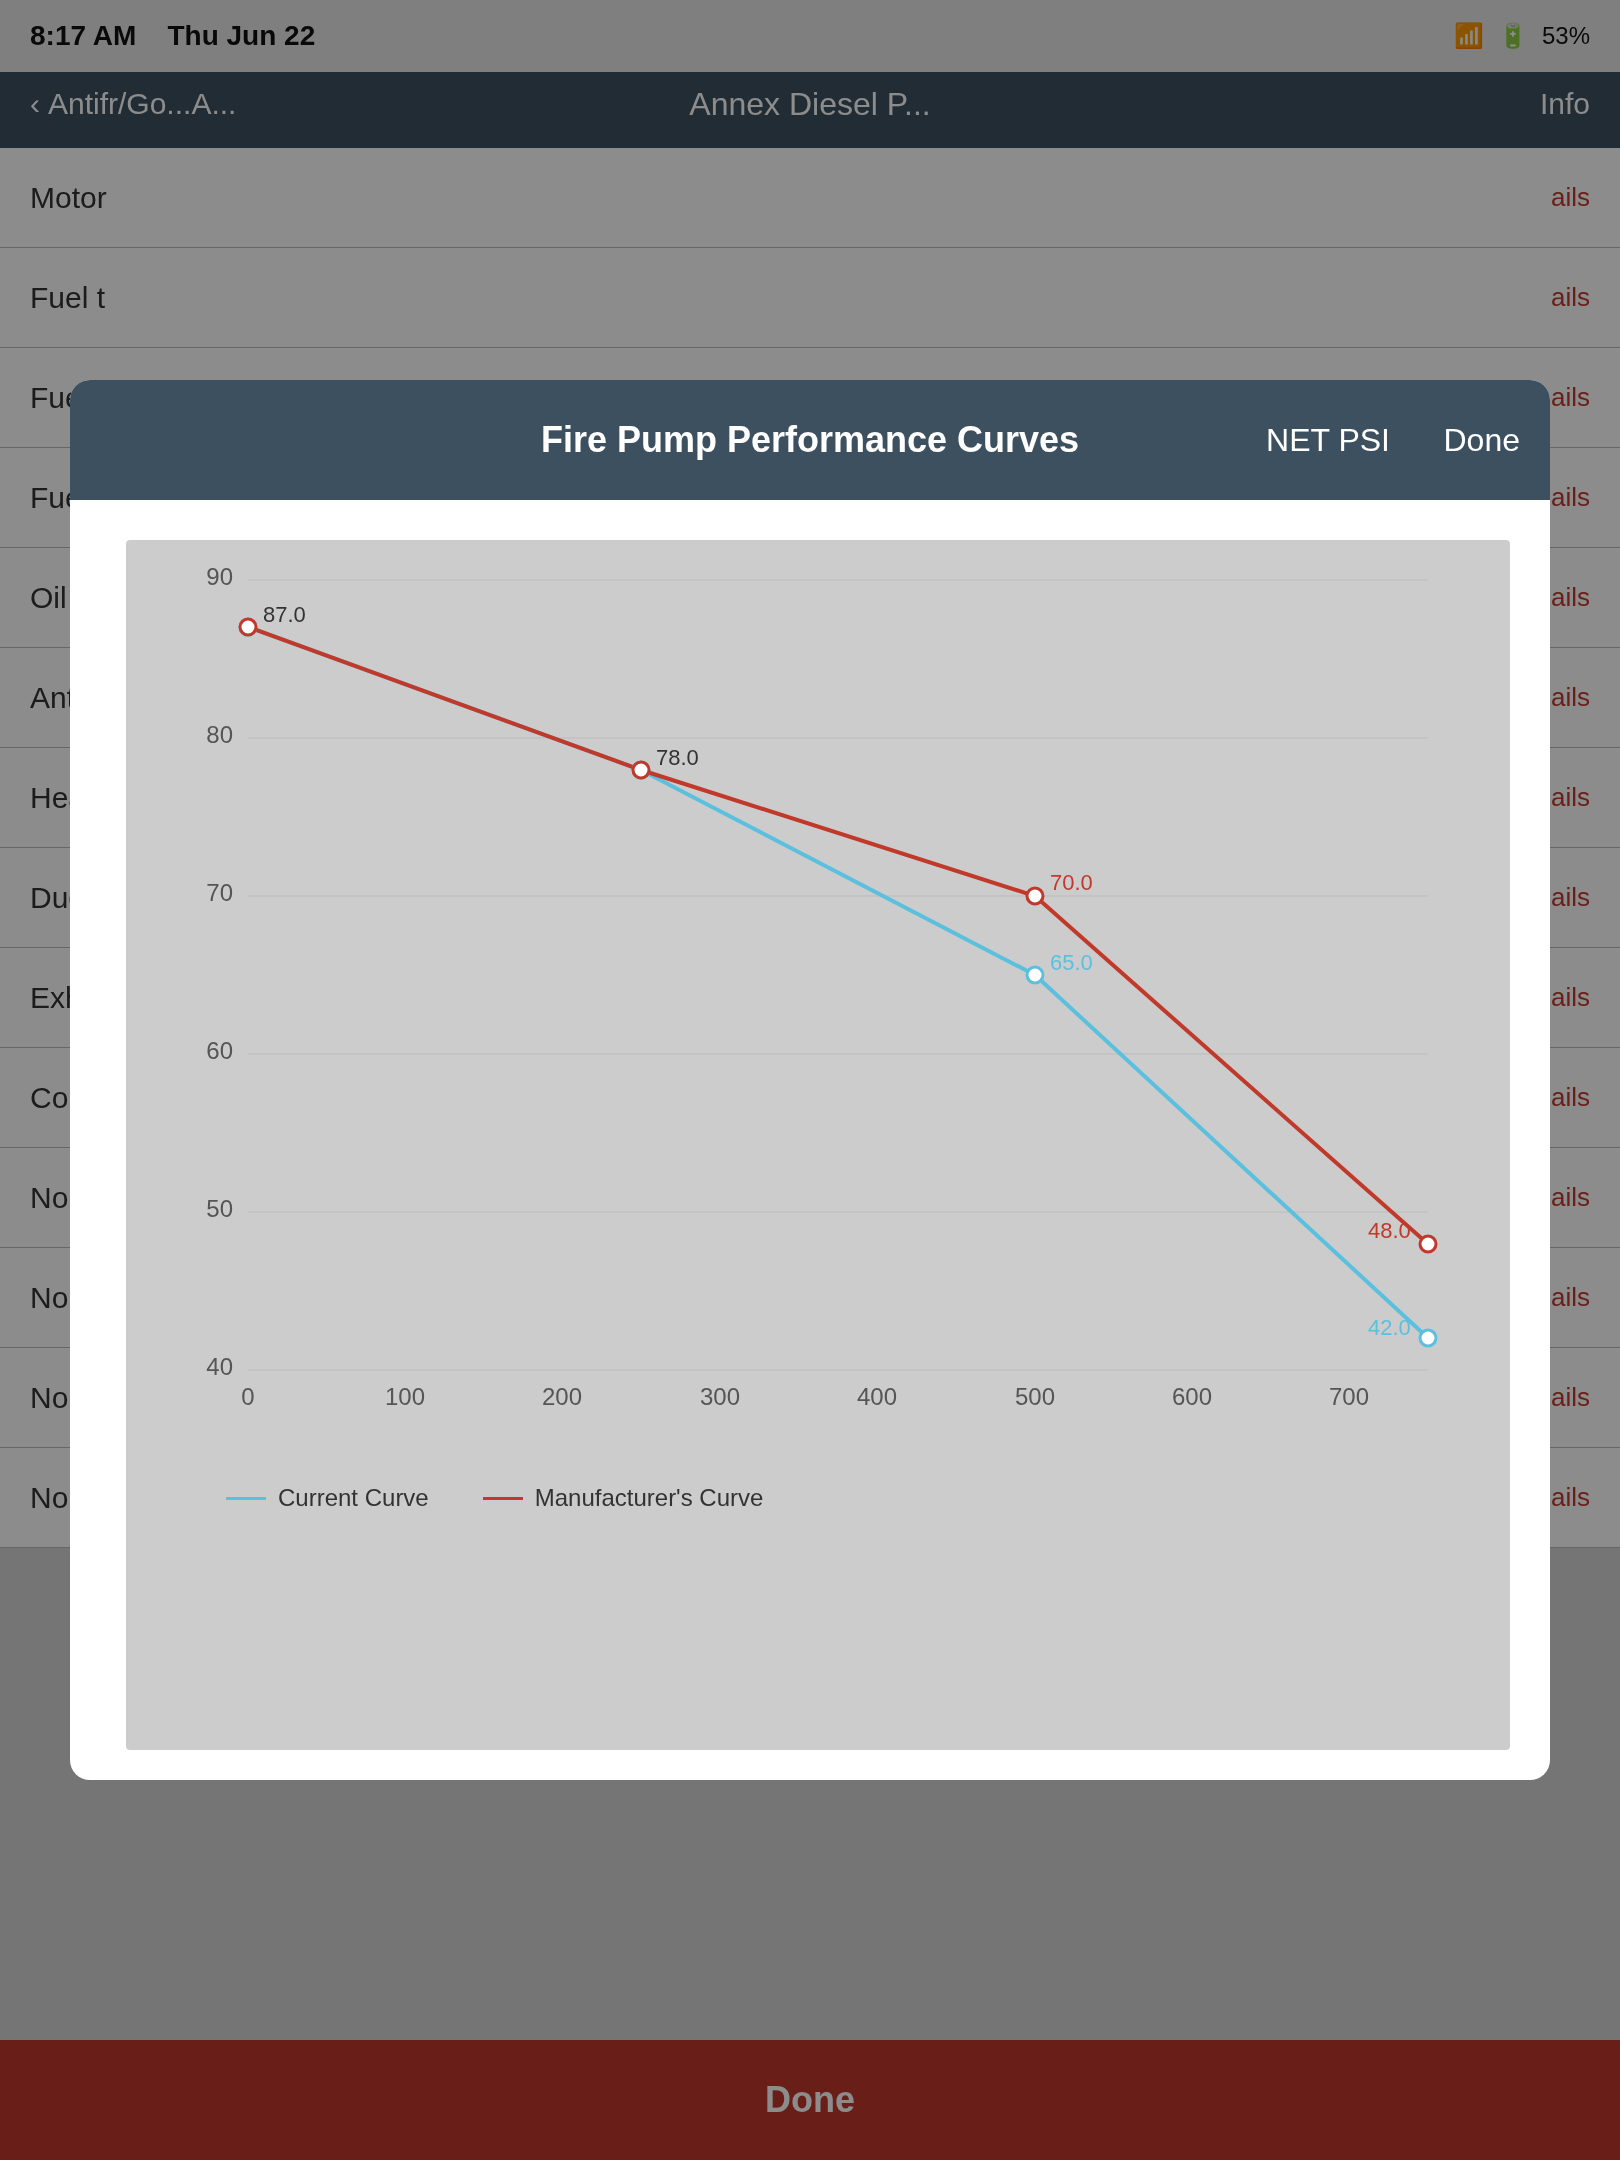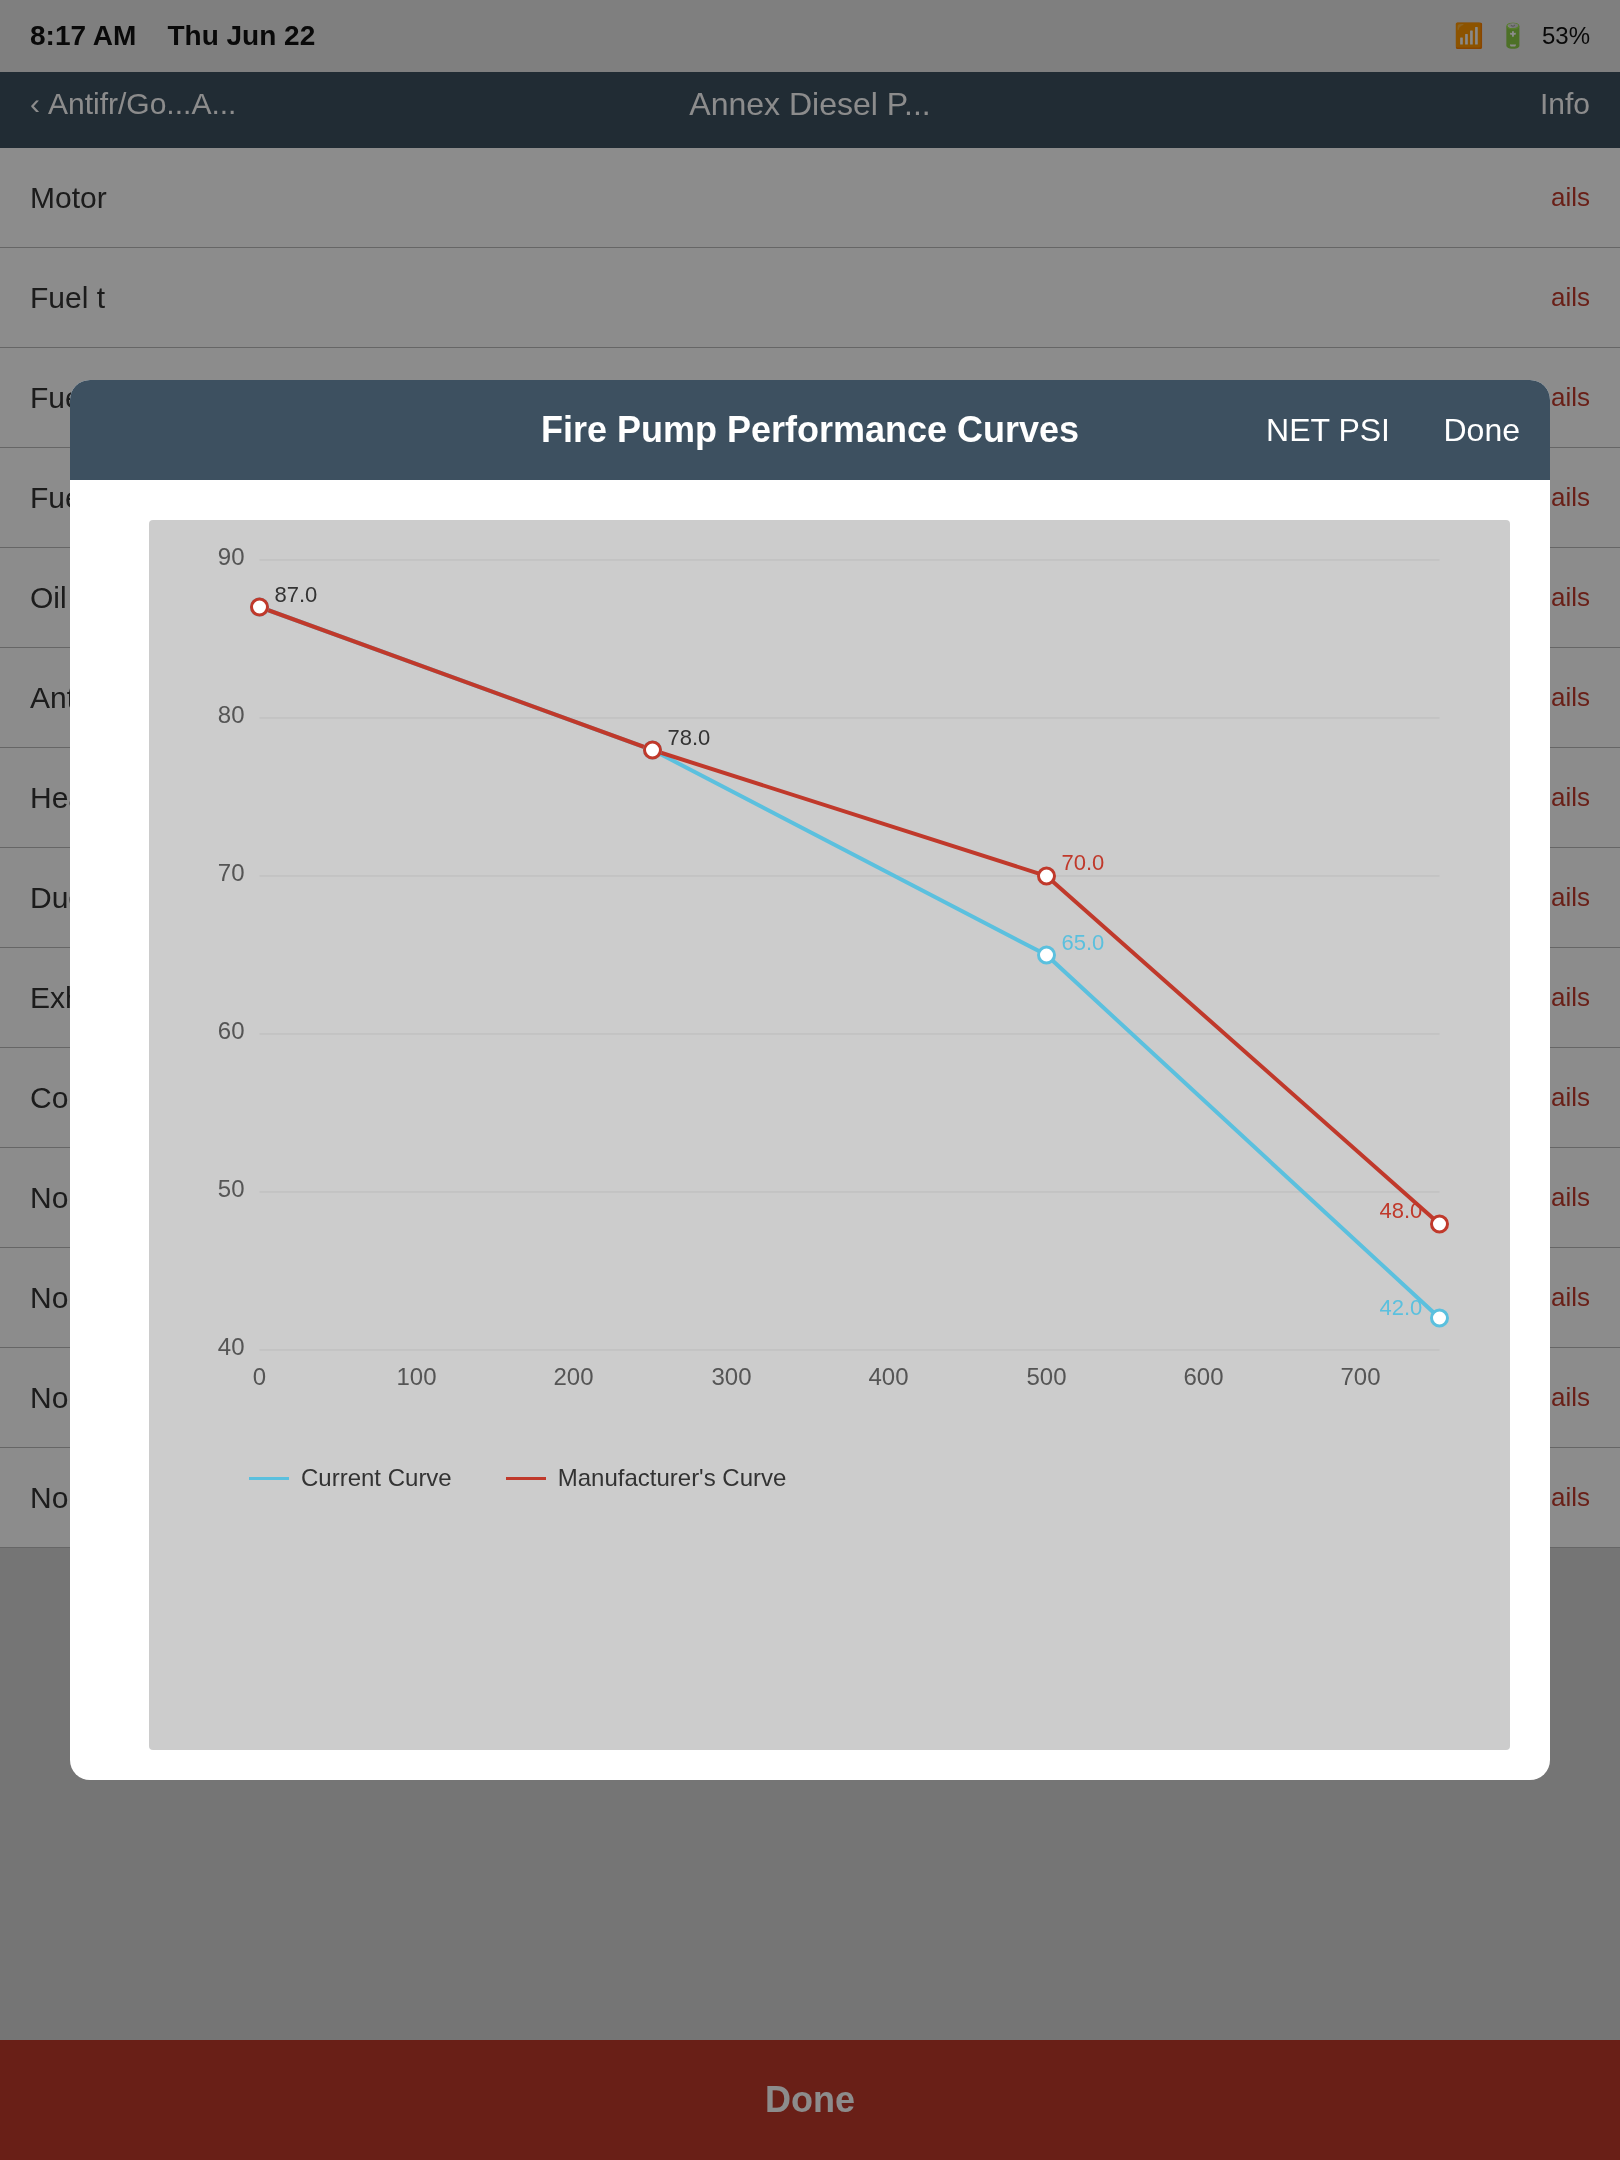--- a/index.html
+++ b/index.html
@@ -120,21 +120,21 @@
       width: 1480px;
       min-height: 1400px;
       overflow: hidden;
       display: flex;
       flex-direction: column;
     }
 
     
     .modal-header {
       background: #3d5060;
-      height: 100px;
+      height: 120px;
       display: flex;
       align-items: center;
       justify-content: center;
       position: relative;
       padding: 0 40px;
       flex-shrink: 0;
     }
     .modal-title {
       color: white;
       font-size: 36px;
@@ -152,21 +152,20 @@
       color: white;
       font-size: 32px;
     }
 
     
     .modal-body {
       flex: 1;
       padding: 40px 40px 30px 56px;
       display: flex;
       flex-direction: column;
-      margin-left: 23px;
     }
 
     
     .chart-container {
       background: #cccccc;
       border-radius: 4px;
       padding: 20px;
       flex: 1;
       position: relative;
     }

